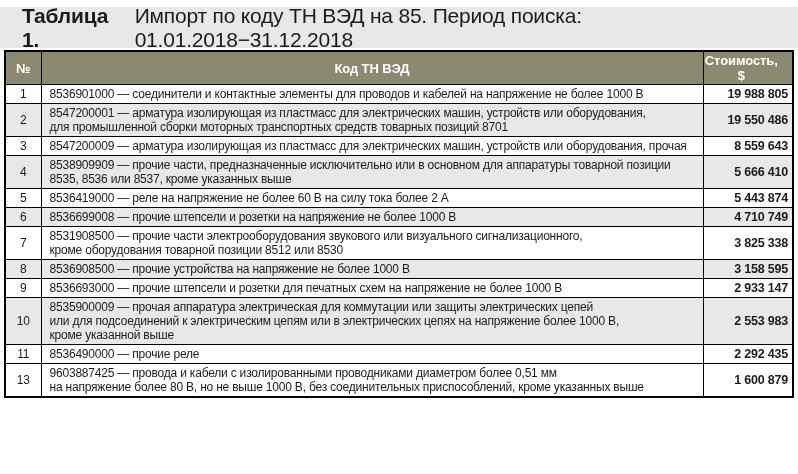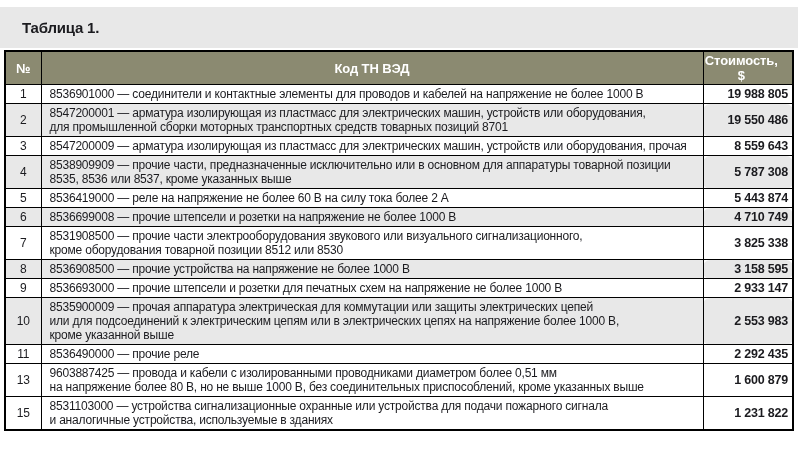--- a/index.html
+++ b/index.html
@@ -19,21 +19,21 @@
     color:var(--text);
     overflow:hidden;
   }
   .title-band{
     margin-top:7px;
     height:41px;
     background:var(--band-bg);
     display:flex;
     align-items:center;
     padding-left:22px;
-    font-size:15px;
+    font-size:21px;
     letter-spacing:-0.2px;
   }
   .title-label{font-weight:bold;margin-right:5px;}
   table{
     width:790px;
     margin:2px 4px 0 4px;
     border-collapse:collapse;
     table-layout:fixed;
     border:2px solid var(--border);
   }
@@ -62,31 +62,31 @@
   td.num{text-align:center;padding:2px 1px;}
   td.desc{
     padding:2px 8px;
     white-space:pre-line;
   }
   td.val{
     text-align:right;
     font-weight:bold;
     font-size:12.5px;
     white-space:nowrap;
-    border-radius:7px;
   }
   tr.stripe td{background:var(--stripe-bg);}
 </style>
 </head>
 <body>
 
 <div class="page">
 
   <div class="title-band">
     <span class="title-label">Таблица 1.</span>
+    <span class="title-text">Импорт по коду ТН ВЭД на 85. Период поиска: 01.01.2018−31.12.2018</span>
   </div>
 
   <table>
     <colgroup>
       <col class="c-num">
       <col class="c-desc">
       <col class="c-val">
     </colgroup>
     <thead>
       <tr>
@@ -109,21 +109,21 @@
         </tr>
         <tr>
           <td class="num">3</td>
           <td class="desc">8547200009 — арматура изолирующая из пластмасс для электрических машин, устройств или оборудования, прочая</td>
           <td class="val">8 559 643</td>
         </tr>
         <tr class="stripe">
           <td class="num">4</td>
           <td class="desc">8538909909 — прочие части, предназначенные исключительно или в основном для аппаратуры товарной позиции
 8535, 8536 или 8537, кроме указанных выше</td>
-          <td class="val">5 787 308</td>
+          <td class="val">5 666 410</td>
         </tr>
         <tr>
           <td class="num">5</td>
           <td class="desc">8536419000 — реле на напряжение не более 60 В на силу тока более 2 А</td>
           <td class="val">5 443 874</td>
         </tr>
         <tr class="stripe">
           <td class="num">6</td>
           <td class="desc">8536699008 — прочие штепсели и розетки на напряжение не более 1000 В</td>
           <td class="val">4 710 749</td>
@@ -155,22 +155,16 @@
           <td class="num">11</td>
           <td class="desc">8536490000 — прочие реле</td>
           <td class="val">2 292 435</td>
         </tr>
         <tr>
           <td class="num">13</td>
           <td class="desc">9603887425 — провода и кабели с изолированными проводниками диаметром более 0,51 мм
 на напряжение более 80 В, но не выше 1000 В, без соединительных приспособлений, кроме указанных выше</td>
           <td class="val">1 600 879</td>
         </tr>
-        <tr>
-          <td class="num">15</td>
-          <td class="desc">8531103000 — устройства сигнализационные охранные или устройства для подачи пожарного сигнала
-и аналогичные устройства, используемые в зданиях</td>
-          <td class="val">1 231 822</td>
-        </tr>
       </tbody>
   </table>
 
 </div>
 
 </body></html>

